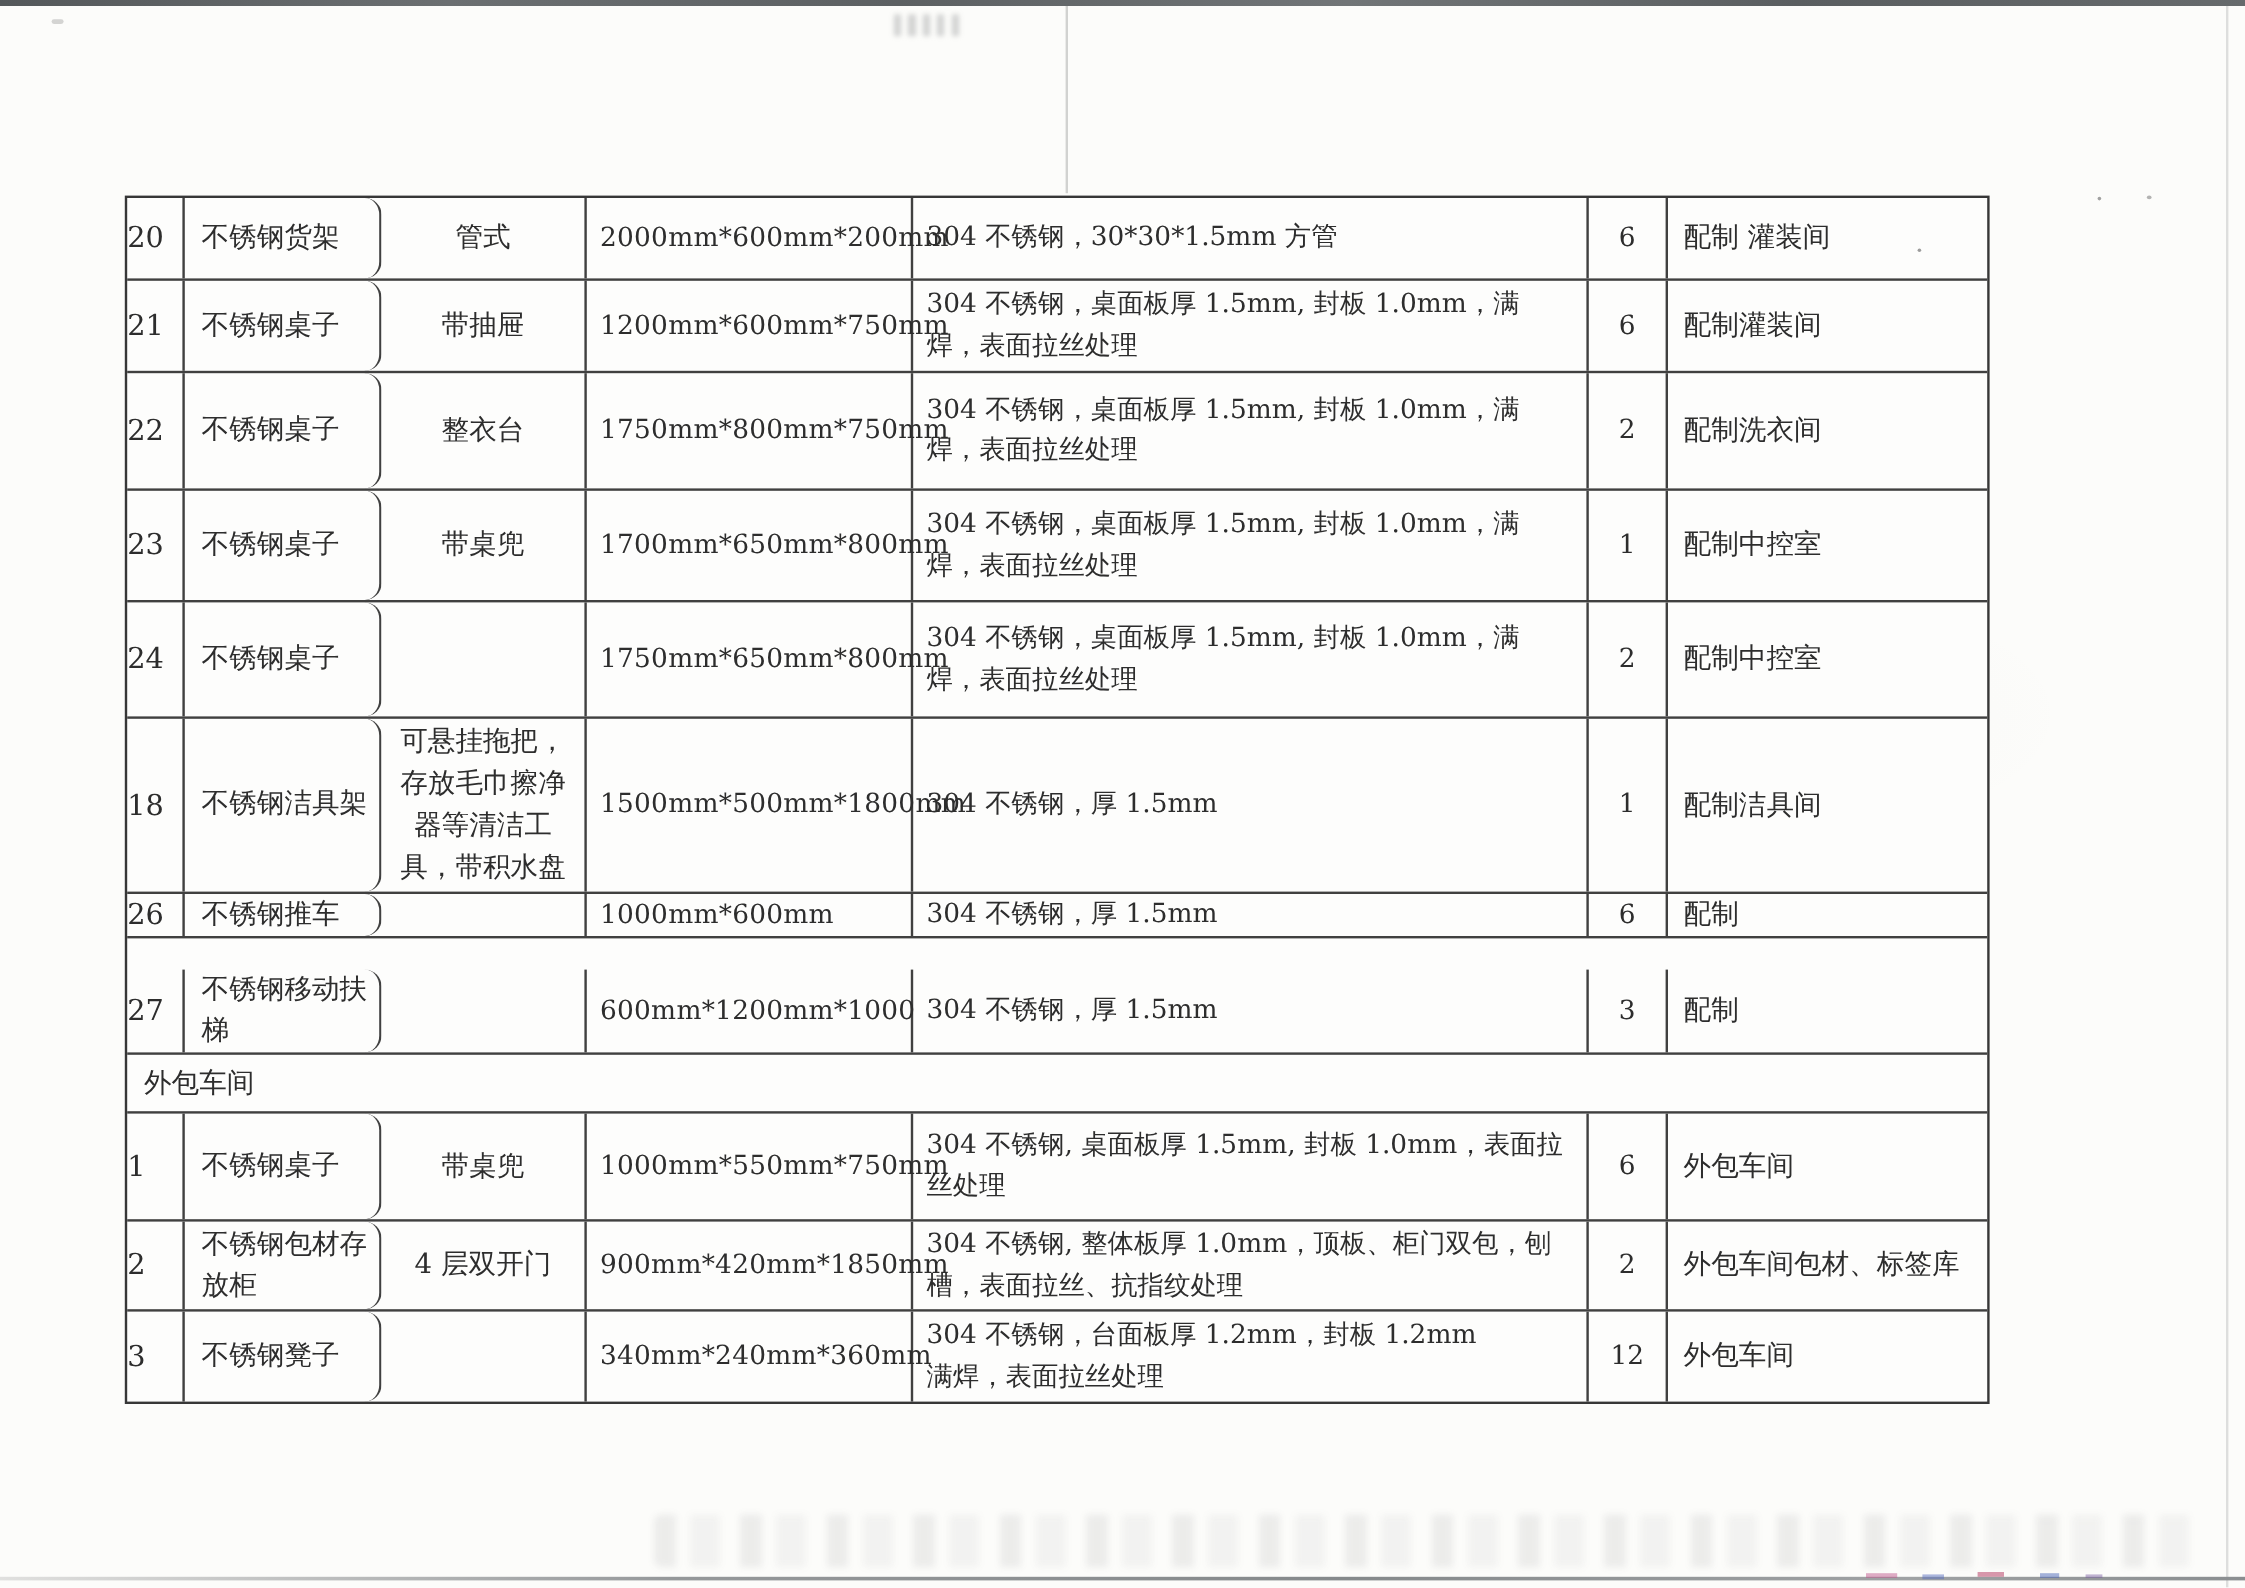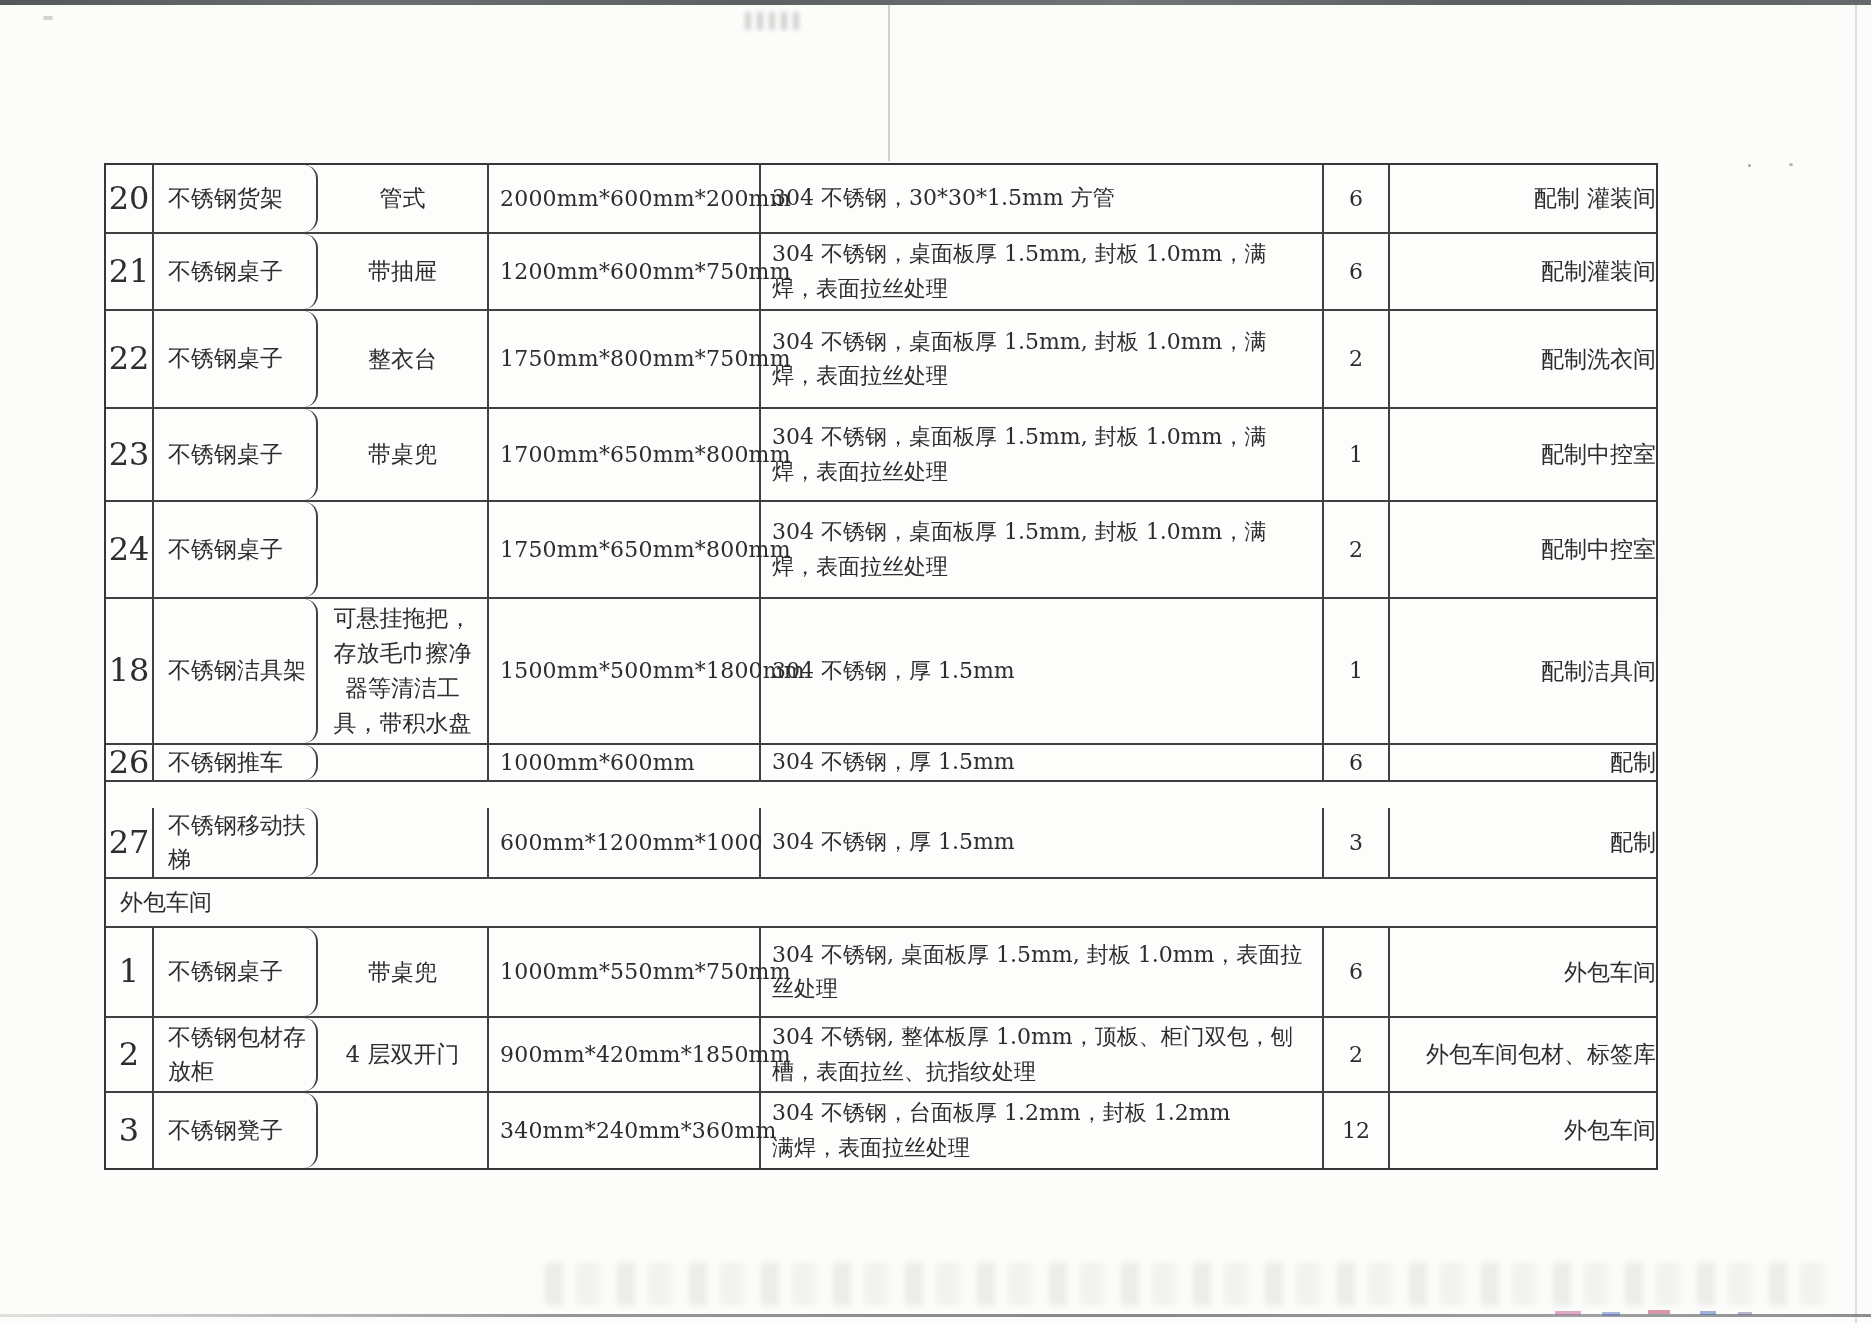--- a/index.html
+++ b/index.html
@@ -50,28 +50,28 @@
     border:2px solid #373737;background:#fdfdfc;box-sizing:border-box;
   }
   .row{display:flex;box-sizing:border-box;border-bottom:2px solid #404040;}
   .row:last-child{border-bottom:none;}
   .cell{
     box-sizing:border-box;border-right:2px solid #404040;
     display:flex;align-items:center;
     font-size:23px;line-height:1.42;flex:0 0 auto;min-width:0;
   }
   .cell:last-child{border-right:none;flex:1 1 auto;}
-  .c1{width:48px;justify-content:center;font-size:32px;}
+  .c1{width:48px;font-size:24px;}
   .c2{width:164px;padding:2px 10px 2px 14px;line-height:1.45;border-radius:14px;}
   .c3{width:171px;justify-content:center;text-align:center;padding:2px 6px;line-height:1.52;}
   .c4{width:272px;padding-left:11px;font-size:22px;letter-spacing:0.2px;}
   .c5{width:563px;padding:4px 12px 4px 11px;line-height:1.55;font-size:22px;}
   .c5 .txt{white-space:pre-line;}
   .c6{width:66px;justify-content:center;font-size:22px;}
-  .c7{width:272px;padding-left:13px;justify-content:flex-end;}
+  .c7{width:272px;padding-left:13px;}
   .section-row{align-items:center;padding-left:14px;font-size:23px;box-sizing:border-box;}
 </style>
 </head>
 <body>
 
 <div class="page-texture"></div>
 
 <div class="scan-table" id="spec-table">
     <div class="row" style="height: 69px;">
       <div class="cell c1">

